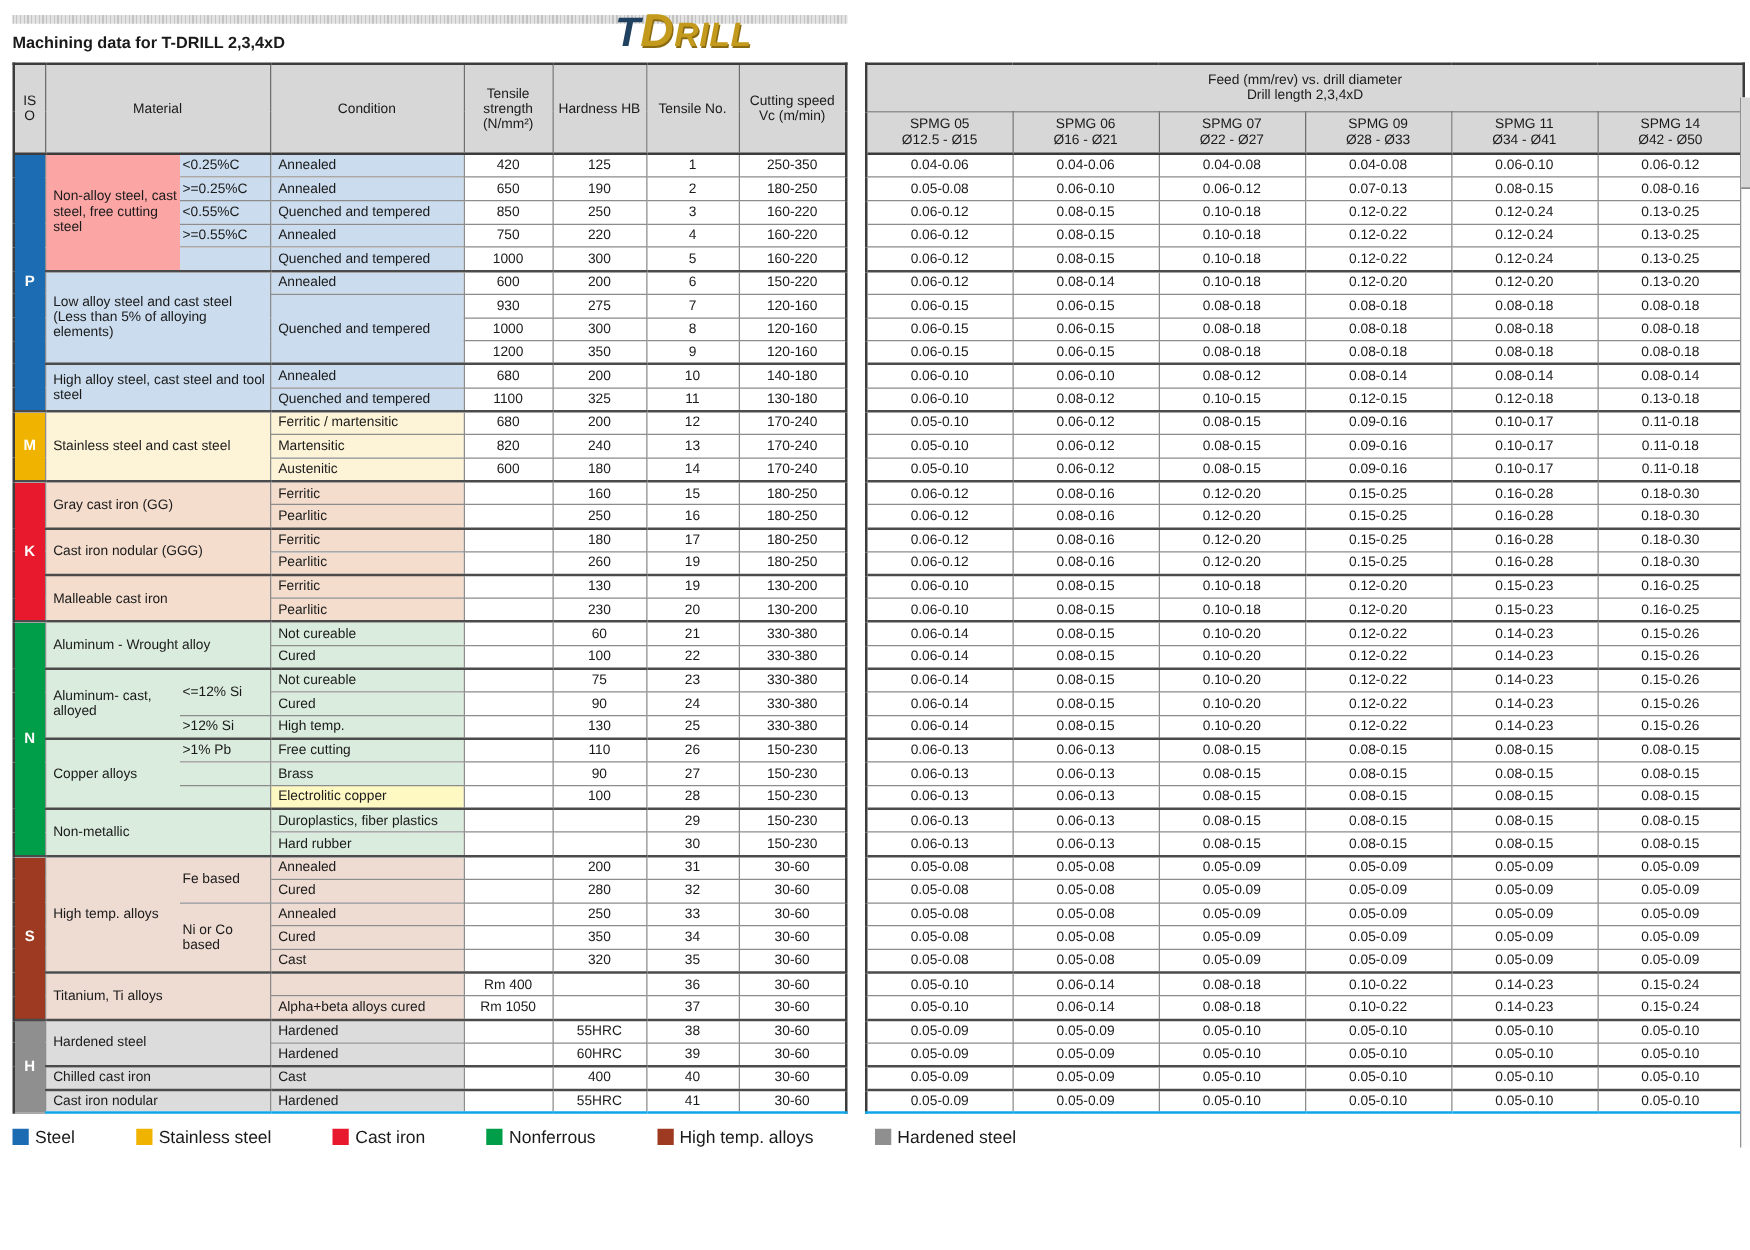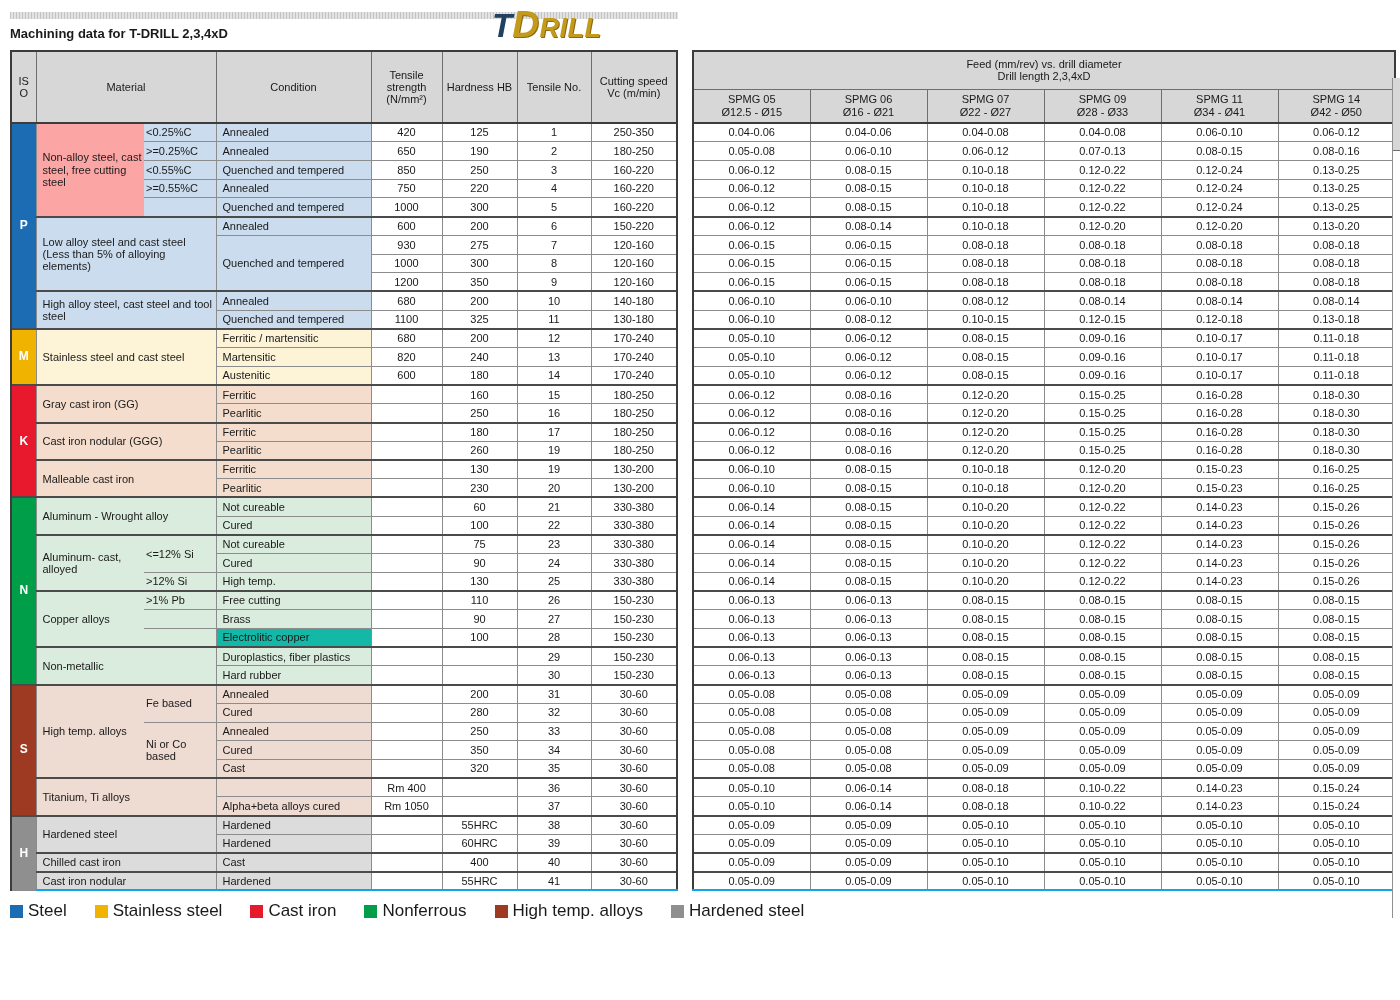--- a/index.html
+++ b/index.html
@@ -33,21 +33,21 @@
   td.iso{font-weight:bold;color:#fff;border-left:2px solid #3c3c3c;font-size:12px;padding:0;}
   td.mat{text-align:left;padding:1px 2px 1px 6px;border-right:none;}
   td.sub{text-align:left;padding:1px 2px;border-left:none;}
   td.cond{text-align:left;padding:1px 2px 1px 6px;}
   td.vc{border-right:2px solid #3c3c3c;}
   td.feed.f0{border-left:2px solid #3c3c3c;}
   td.feed.f5{border-right:2px solid #3c3c3c;}
 
   .note{font-size:11.5px;margin-top:14px;}
   .legend{display:flex;align-items:center;margin-top:10px;}
-  .legend-item{display:flex;align-items:center;margin-right:28px;font-size:17px;text-align:right;}
+  .legend-item{display:flex;align-items:center;margin-right:49px;font-size:14px;text-align:right;}
   .swatch{width:13px;height:13px;margin-right:5px;display:inline-block;}
 
   .page-edge{position:absolute;top:78px;right:0;width:7px;height:840px;background:#fdfdfd;border-left:1.5px solid #909090;}
   .page-edge-head{width:100%;height:72px;background:#d7d7d7;border-bottom:1px solid #6e6e6e;}
 </style>
 </head>
 <body>
 
 <div class="page">
   <div class="logo">
@@ -511,21 +511,21 @@
           <td class="gap"></td>
           <td class="feed f0">0.06-0.13</td>
           <td class="feed">0.06-0.13</td>
           <td class="feed">0.08-0.15</td>
           <td class="feed">0.08-0.15</td>
           <td class="feed">0.08-0.15</td>
           <td class="feed f5">0.08-0.15</td>
         </tr>
         <tr class="">
           <td class="sub" style="background: rgb(218, 236, 221);"></td>
-          <td class="cond" style="background: #14b8a6;">Electrolitic copper</td>
+          <td class="cond" style="background: #fef9c3;">Electrolitic copper</td>
           <td class="num"></td>
           <td class="num">100</td>
           <td class="num">28</td>
           <td class="num vc">150-230</td>
           <td class="gap"></td>
           <td class="feed f0">0.06-0.13</td>
           <td class="feed">0.06-0.13</td>
           <td class="feed">0.08-0.15</td>
           <td class="feed">0.08-0.15</td>
           <td class="feed">0.08-0.15</td>

